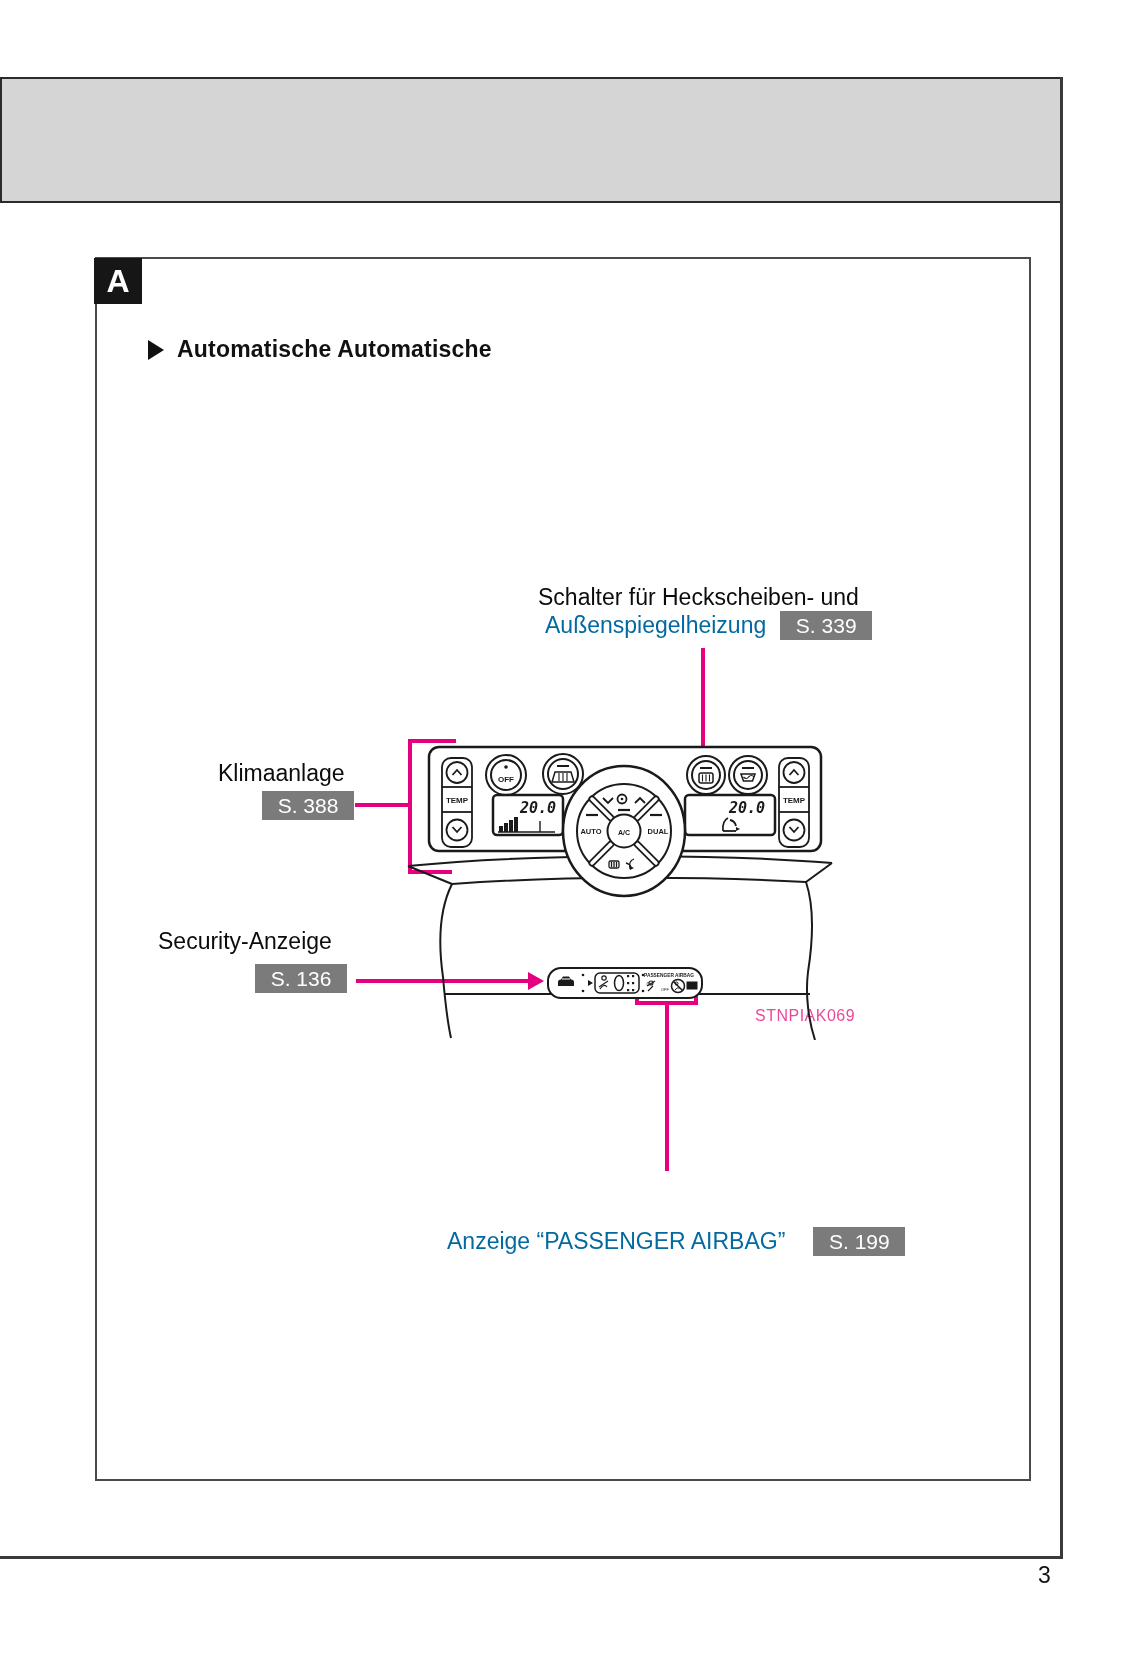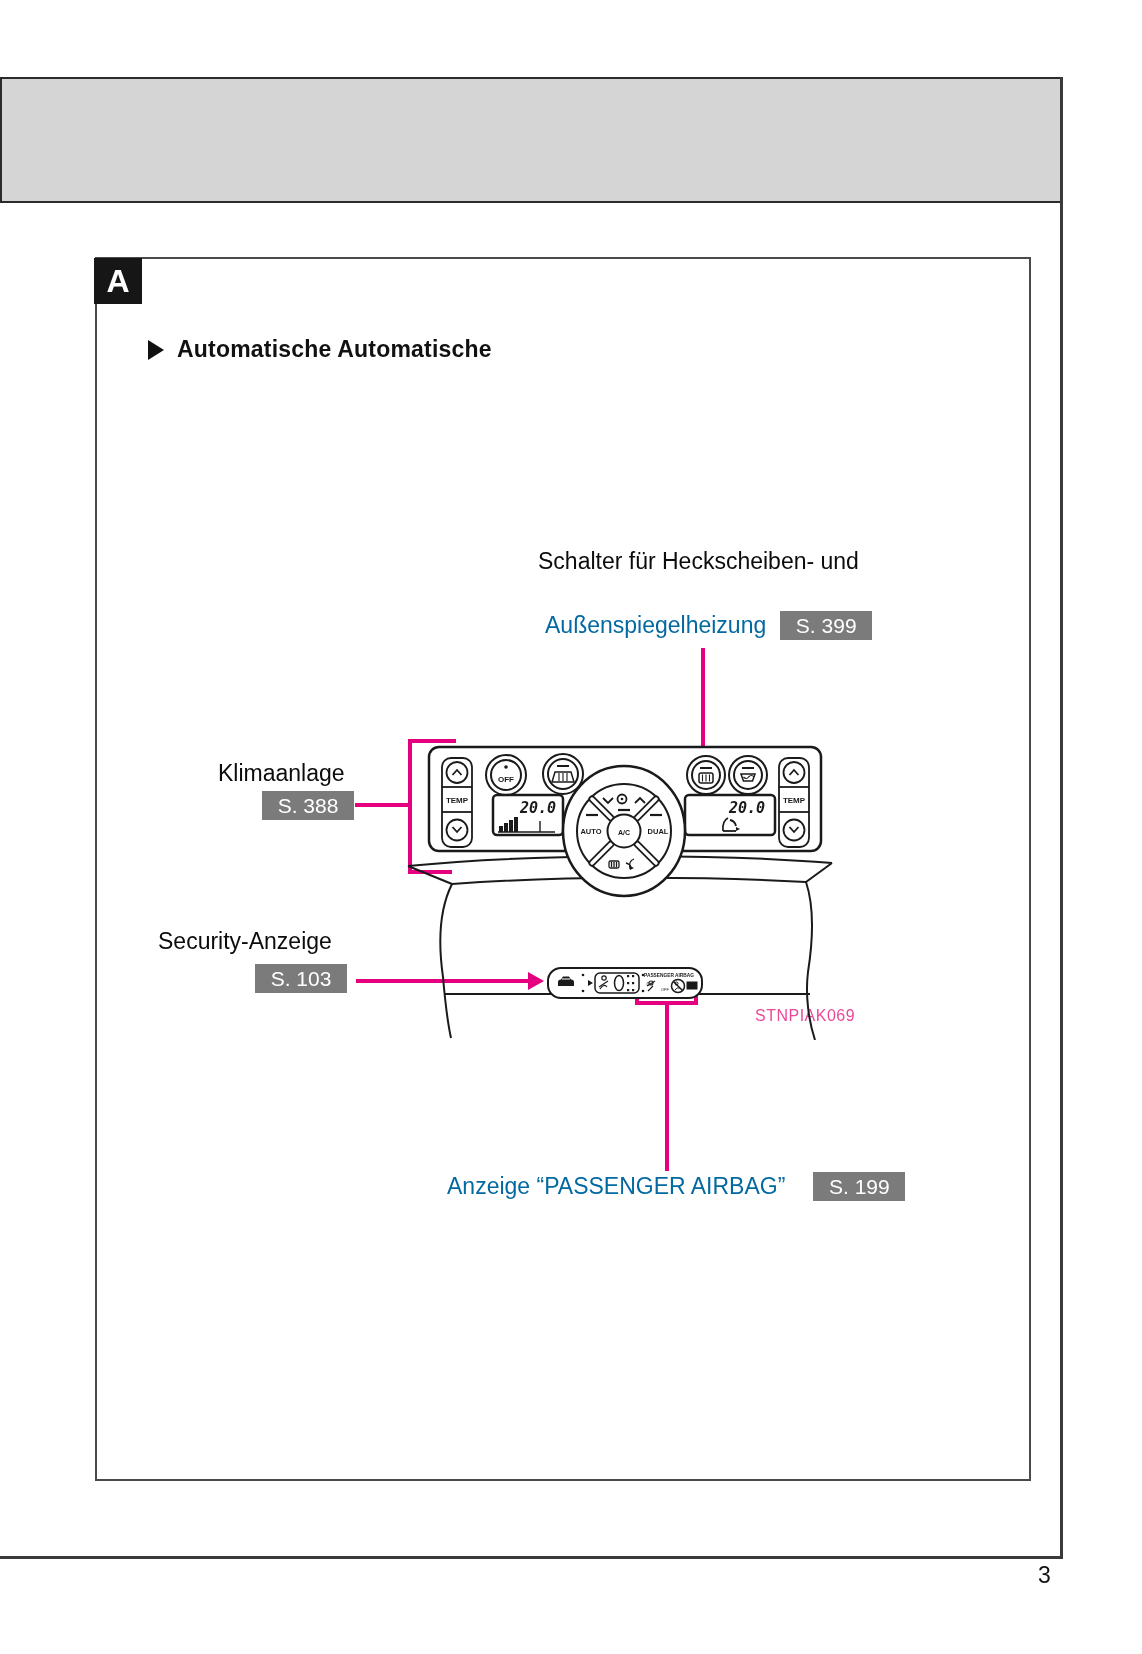--- a/index.html
+++ b/index.html
@@ -48,45 +48,45 @@
   <div class="page-hline"></div>
   <div class="content-box"></div>
   <div class="tab-a">A</div>
   <div class="page-number">3</div>
 
   <div class="heading">
     <span class="tri-right"></span>
     <span class="heading-text">Automatische Automatische</span>
   </div>
 
-  <div class="callout-text" style="left:538px;top:548px;">Schalter für Heckscheiben- und</div>
+  <div class="callout-text" style="left:538px;top:584px;">Schalter für Heckscheiben- und</div>
   <div class="row" style="left:545px;top:611px;">
     <span class="callout-text-inline">Außenspiegelheizung</span>
-    <span class="badge">S. 399</span>
+    <span class="badge">S. 339</span>
   </div>
   <div class="mline" style="left:701px;top:648px;width:4px;height:100px;"></div>
   <div class="arrow-down" style="left:695px;top:746px;"></div>
 
   <div class="callout-text" style="left:218px;top:760px;">Klimaanlage</div>
   <div class="badge abs" style="left:262px;top:791px;">S. 388</div>
   <div class="mline" style="left:355px;top:803px;width:56px;height:4px;"></div>
   <div class="mline" style="left:408px;top:739px;width:4px;height:135px;"></div>
   <div class="mline" style="left:408px;top:739px;width:48px;height:4px;"></div>
   <div class="mline" style="left:408px;top:870px;width:44px;height:4px;"></div>
 
   <div class="callout-text" style="left:158px;top:928px;">Security-Anzeige</div>
-  <div class="badge abs" style="left:255px;top:964px;">S. 103</div>
+  <div class="badge abs" style="left:255px;top:964px;">S. 136</div>
   <div class="mline" style="left:356px;top:979px;width:174px;height:4px;"></div>
   <div class="arrow-right" style="left:528px;top:972px;"></div>
 
   <div class="mline" style="left:635px;top:985px;width:4px;height:20px;"></div>
   <div class="mline" style="left:694px;top:985px;width:4px;height:20px;"></div>
   <div class="mline" style="left:635px;top:1001px;width:63px;height:4px;"></div>
   <div class="mline" style="left:665px;top:1001px;width:4px;height:170px;"></div>
-  <div class="row" style="left:447px;top:1172px;">
+  <div class="row" style="left:447px;top:1227px;">
     <span class="callout-text-inline">Anzeige “PASSENGER AIRBAG”</span>
     <span class="badge" style="margin-left:28px;">S. 199</span>
   </div>
 
   <div class="figure-code" style="left:755px;top:1007px;">STNPIAK069</div>
 
   <svg viewBox="0 0 560 350" style="position:absolute;left:390px;top:690px;width:560px;height:350px;">
 
     <g fill="none" stroke="#1a1a1a" stroke-width="2">
       <path d="M18,176 C140,164 320,163 442,173"></path>

